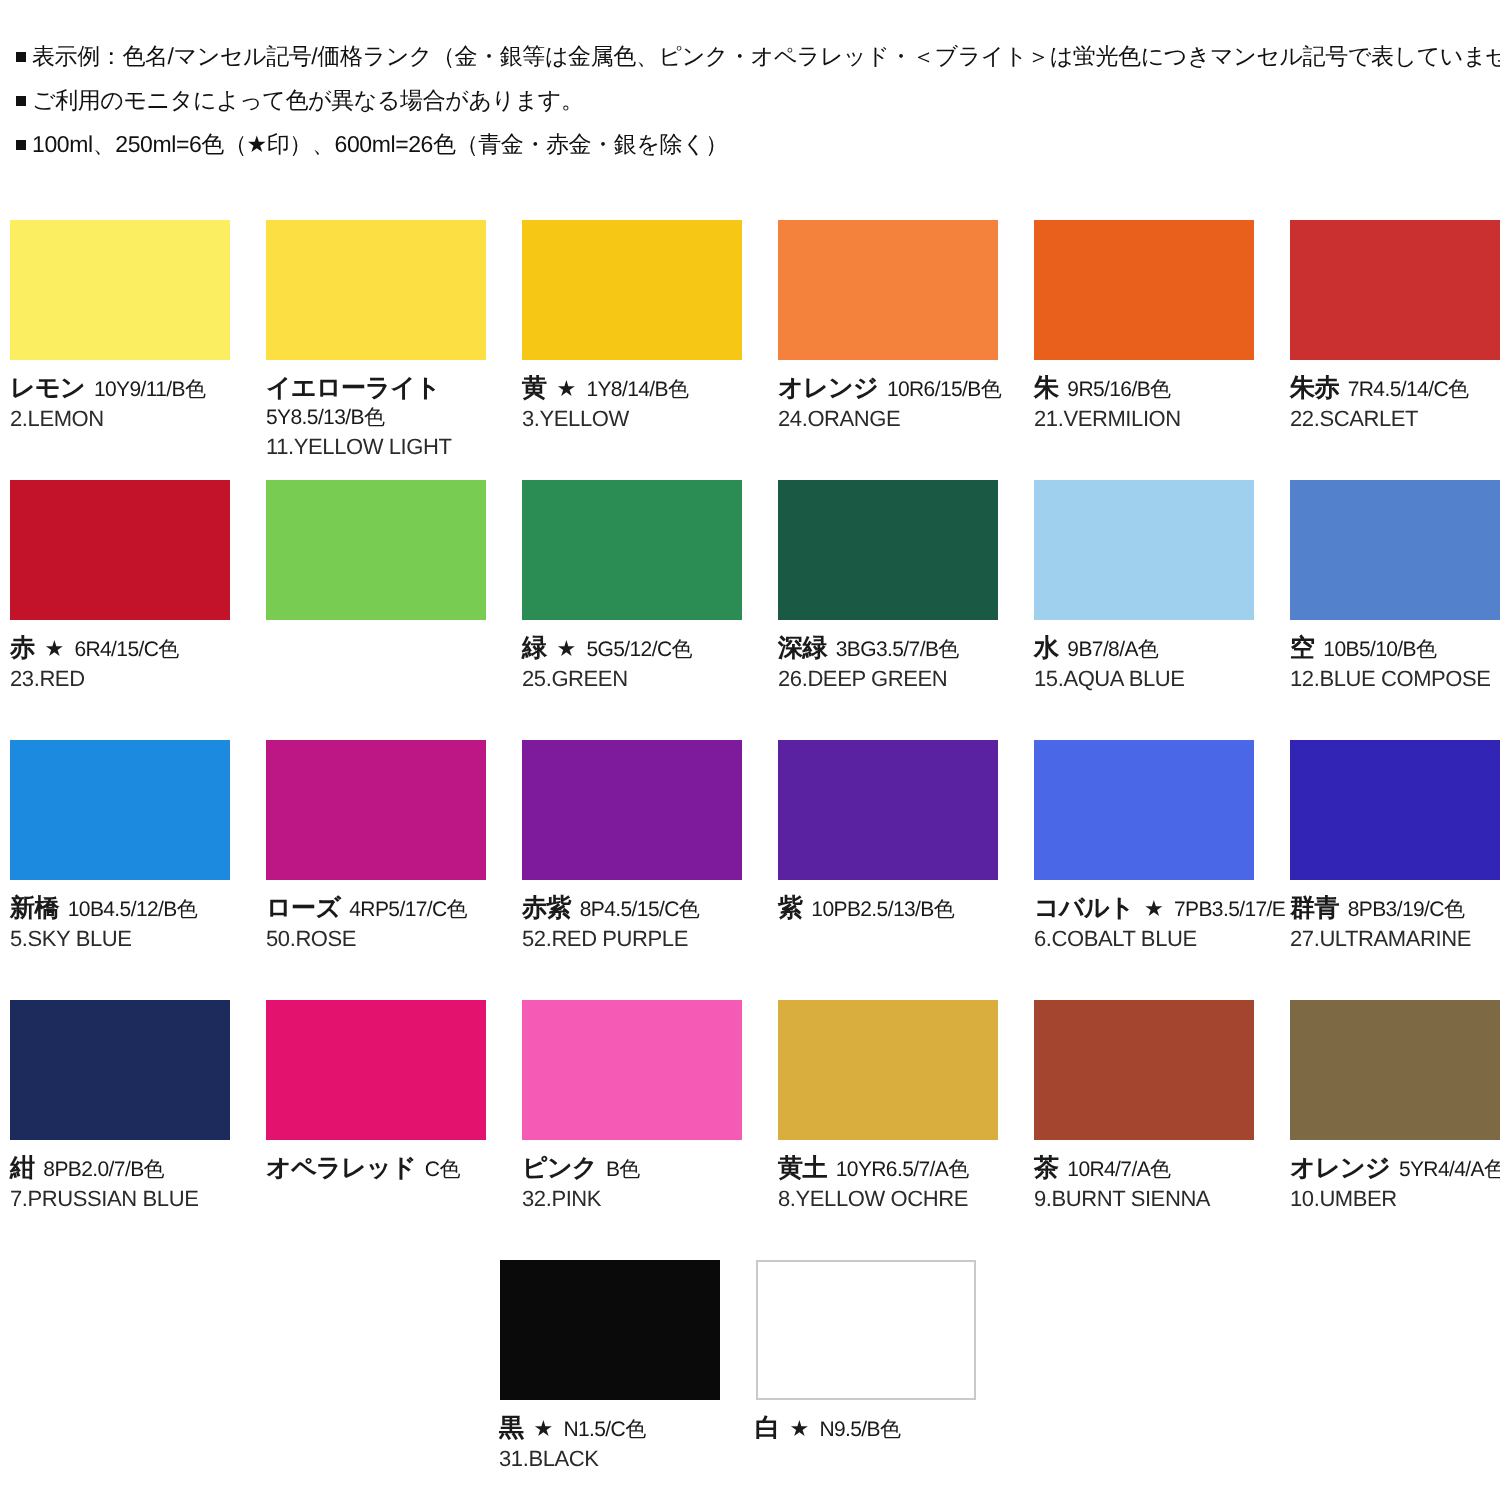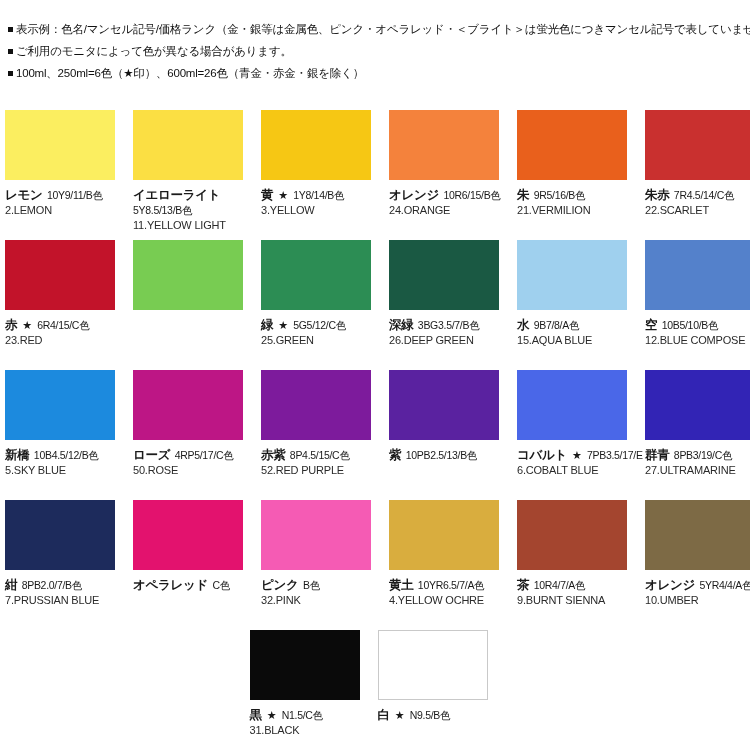--- a/index.html
+++ b/index.html
@@ -251,21 +251,21 @@
         <div class="swatch-chip" style="background: rgb(245, 91, 180);"></div>
         <div class="swatch-labels">
           <div class="lbl-line"><span class="lbl-jp">ピンク</span> <span class="lbl-code">B色</span></div>
           <div class="lbl-line lbl-en">32.PINK</div>
         </div>
       </div>
       <div class="swatch-cell">
         <div class="swatch-chip" style="background: rgb(217, 173, 62);"></div>
         <div class="swatch-labels">
           <div class="lbl-line"><span class="lbl-jp">黄土</span> <span class="lbl-code">10YR6.5/7/A色</span></div>
-          <div class="lbl-line lbl-en">4.YELLOW OCHRE</div>
+          <div class="lbl-line lbl-en">8.YELLOW OCHRE</div>
         </div>
       </div>
       <div class="swatch-cell">
         <div class="swatch-chip" style="background: rgb(164, 69, 47);"></div>
         <div class="swatch-labels">
           <div class="lbl-line"><span class="lbl-jp">茶</span> <span class="lbl-code">10R4/7/A色</span></div>
           <div class="lbl-line lbl-en">9.BURNT SIENNA</div>
         </div>
       </div>
       <div class="swatch-cell">

